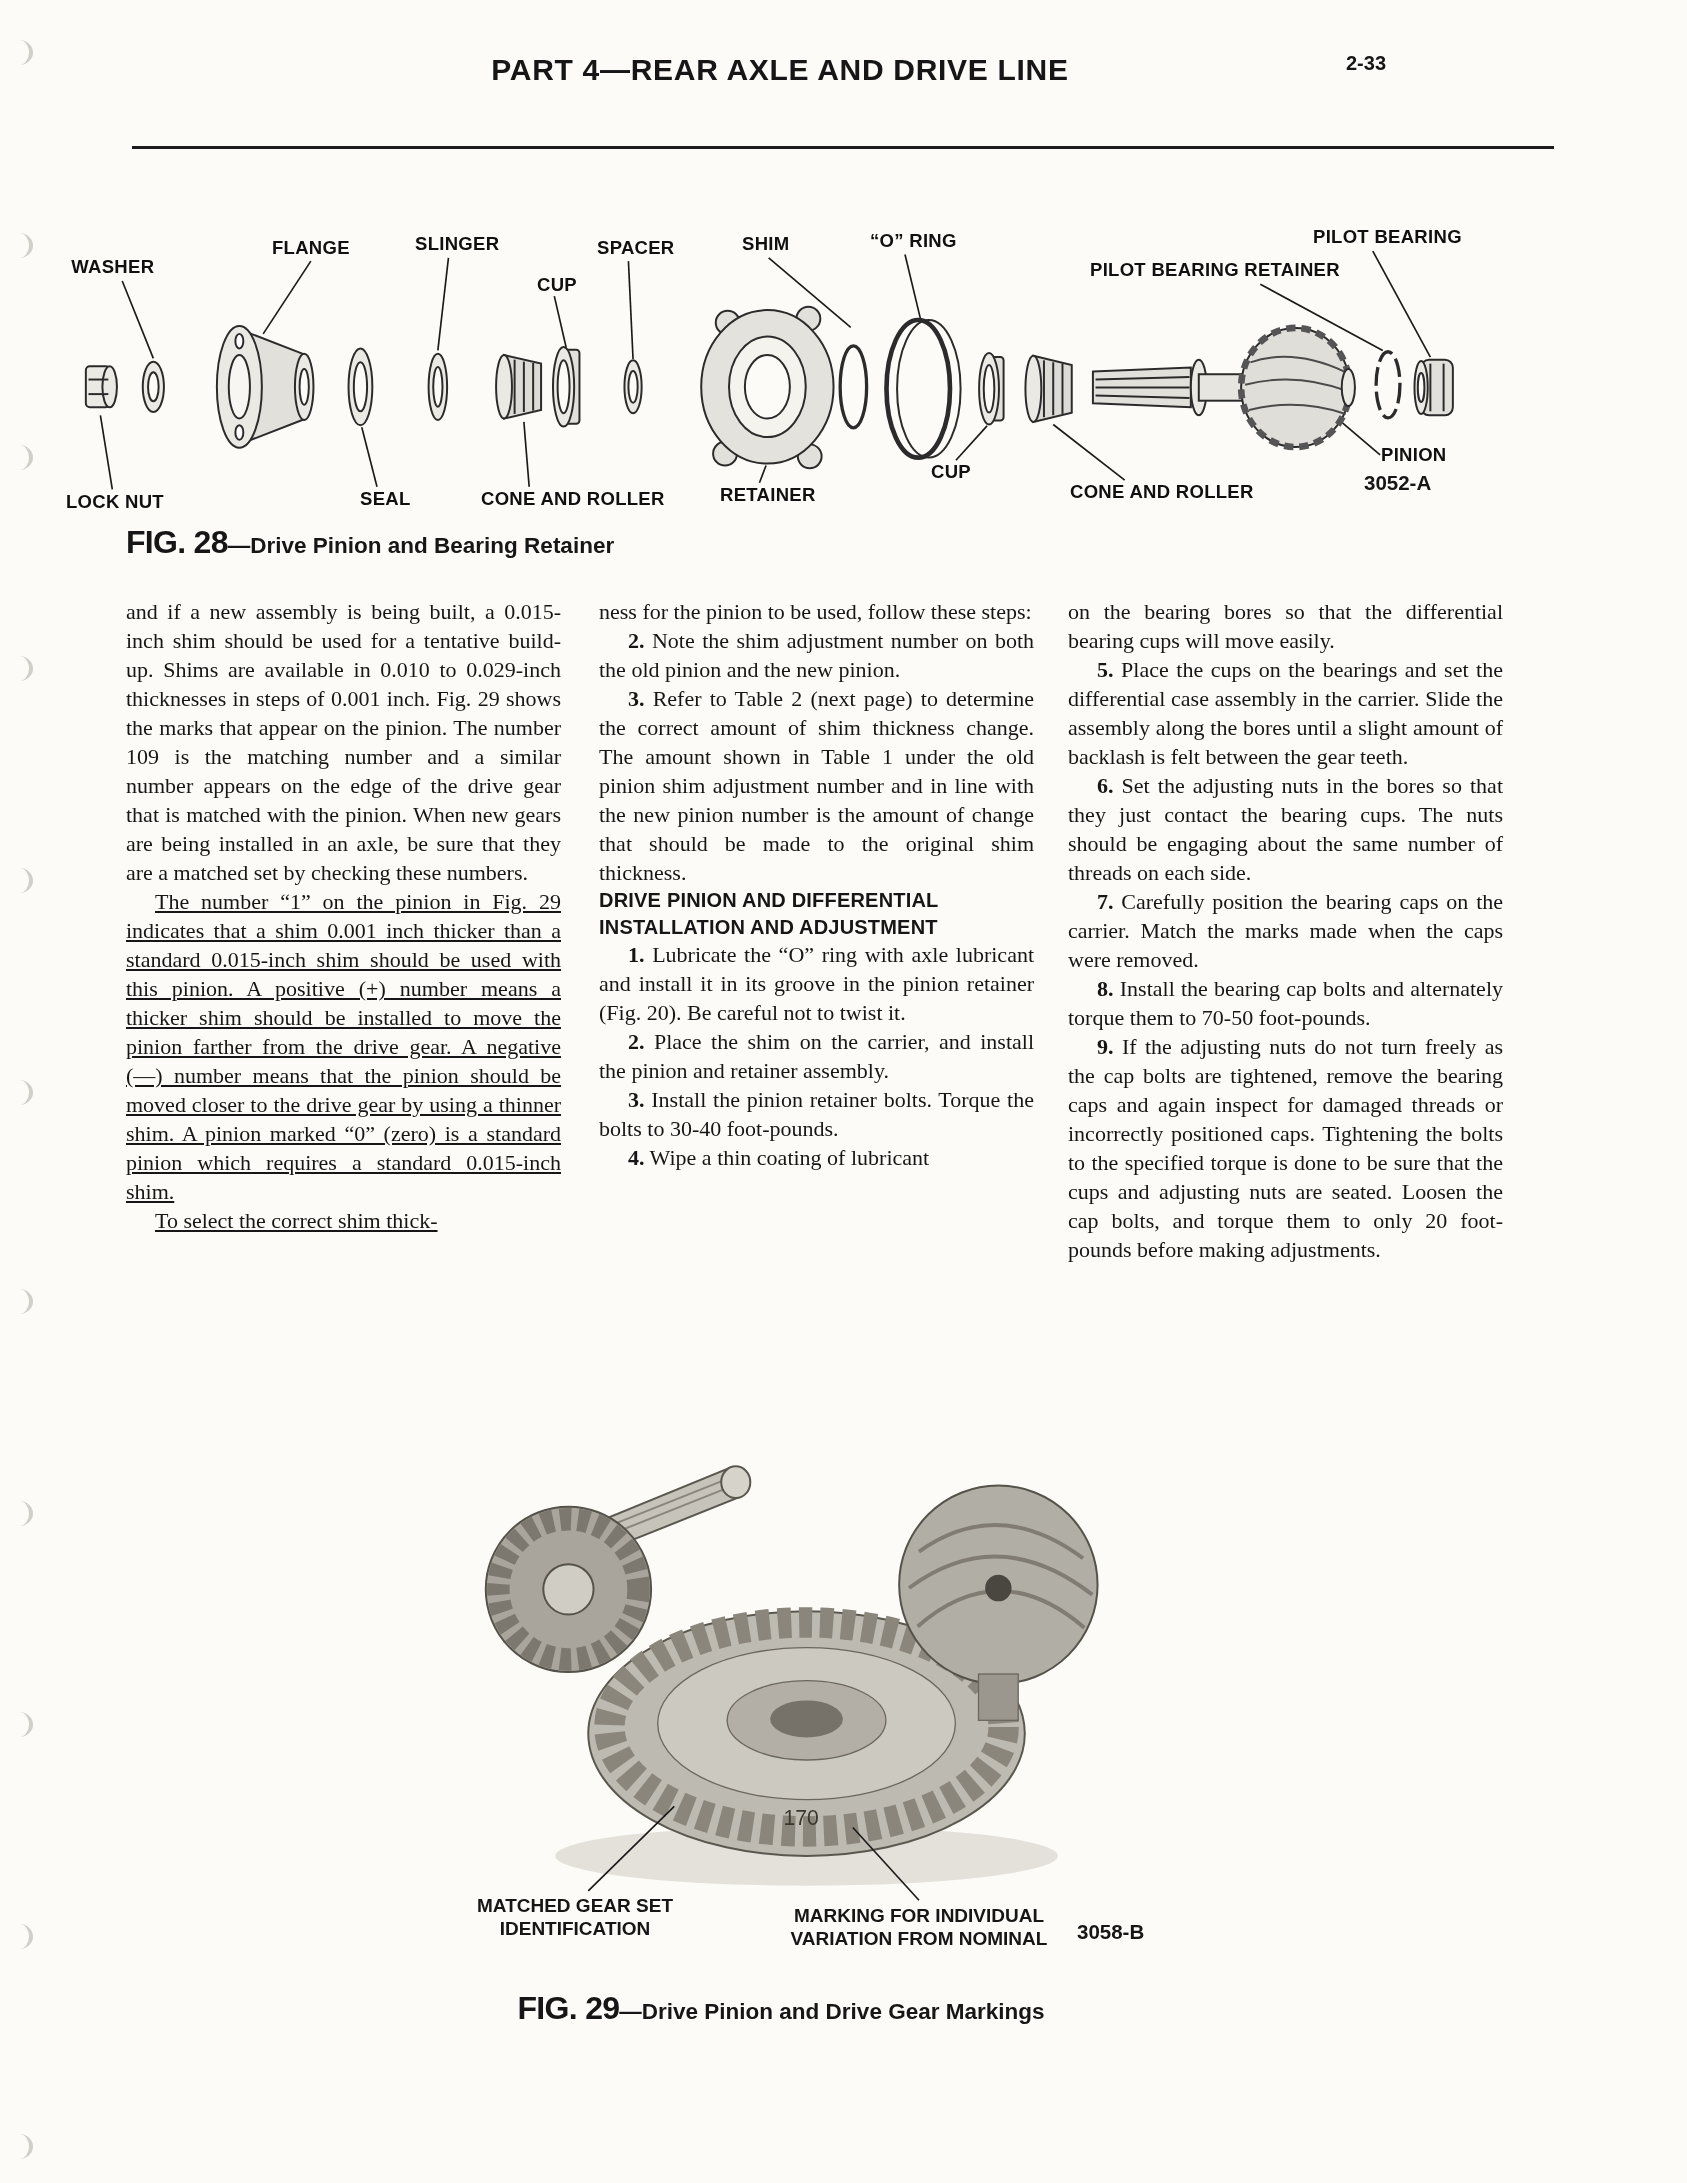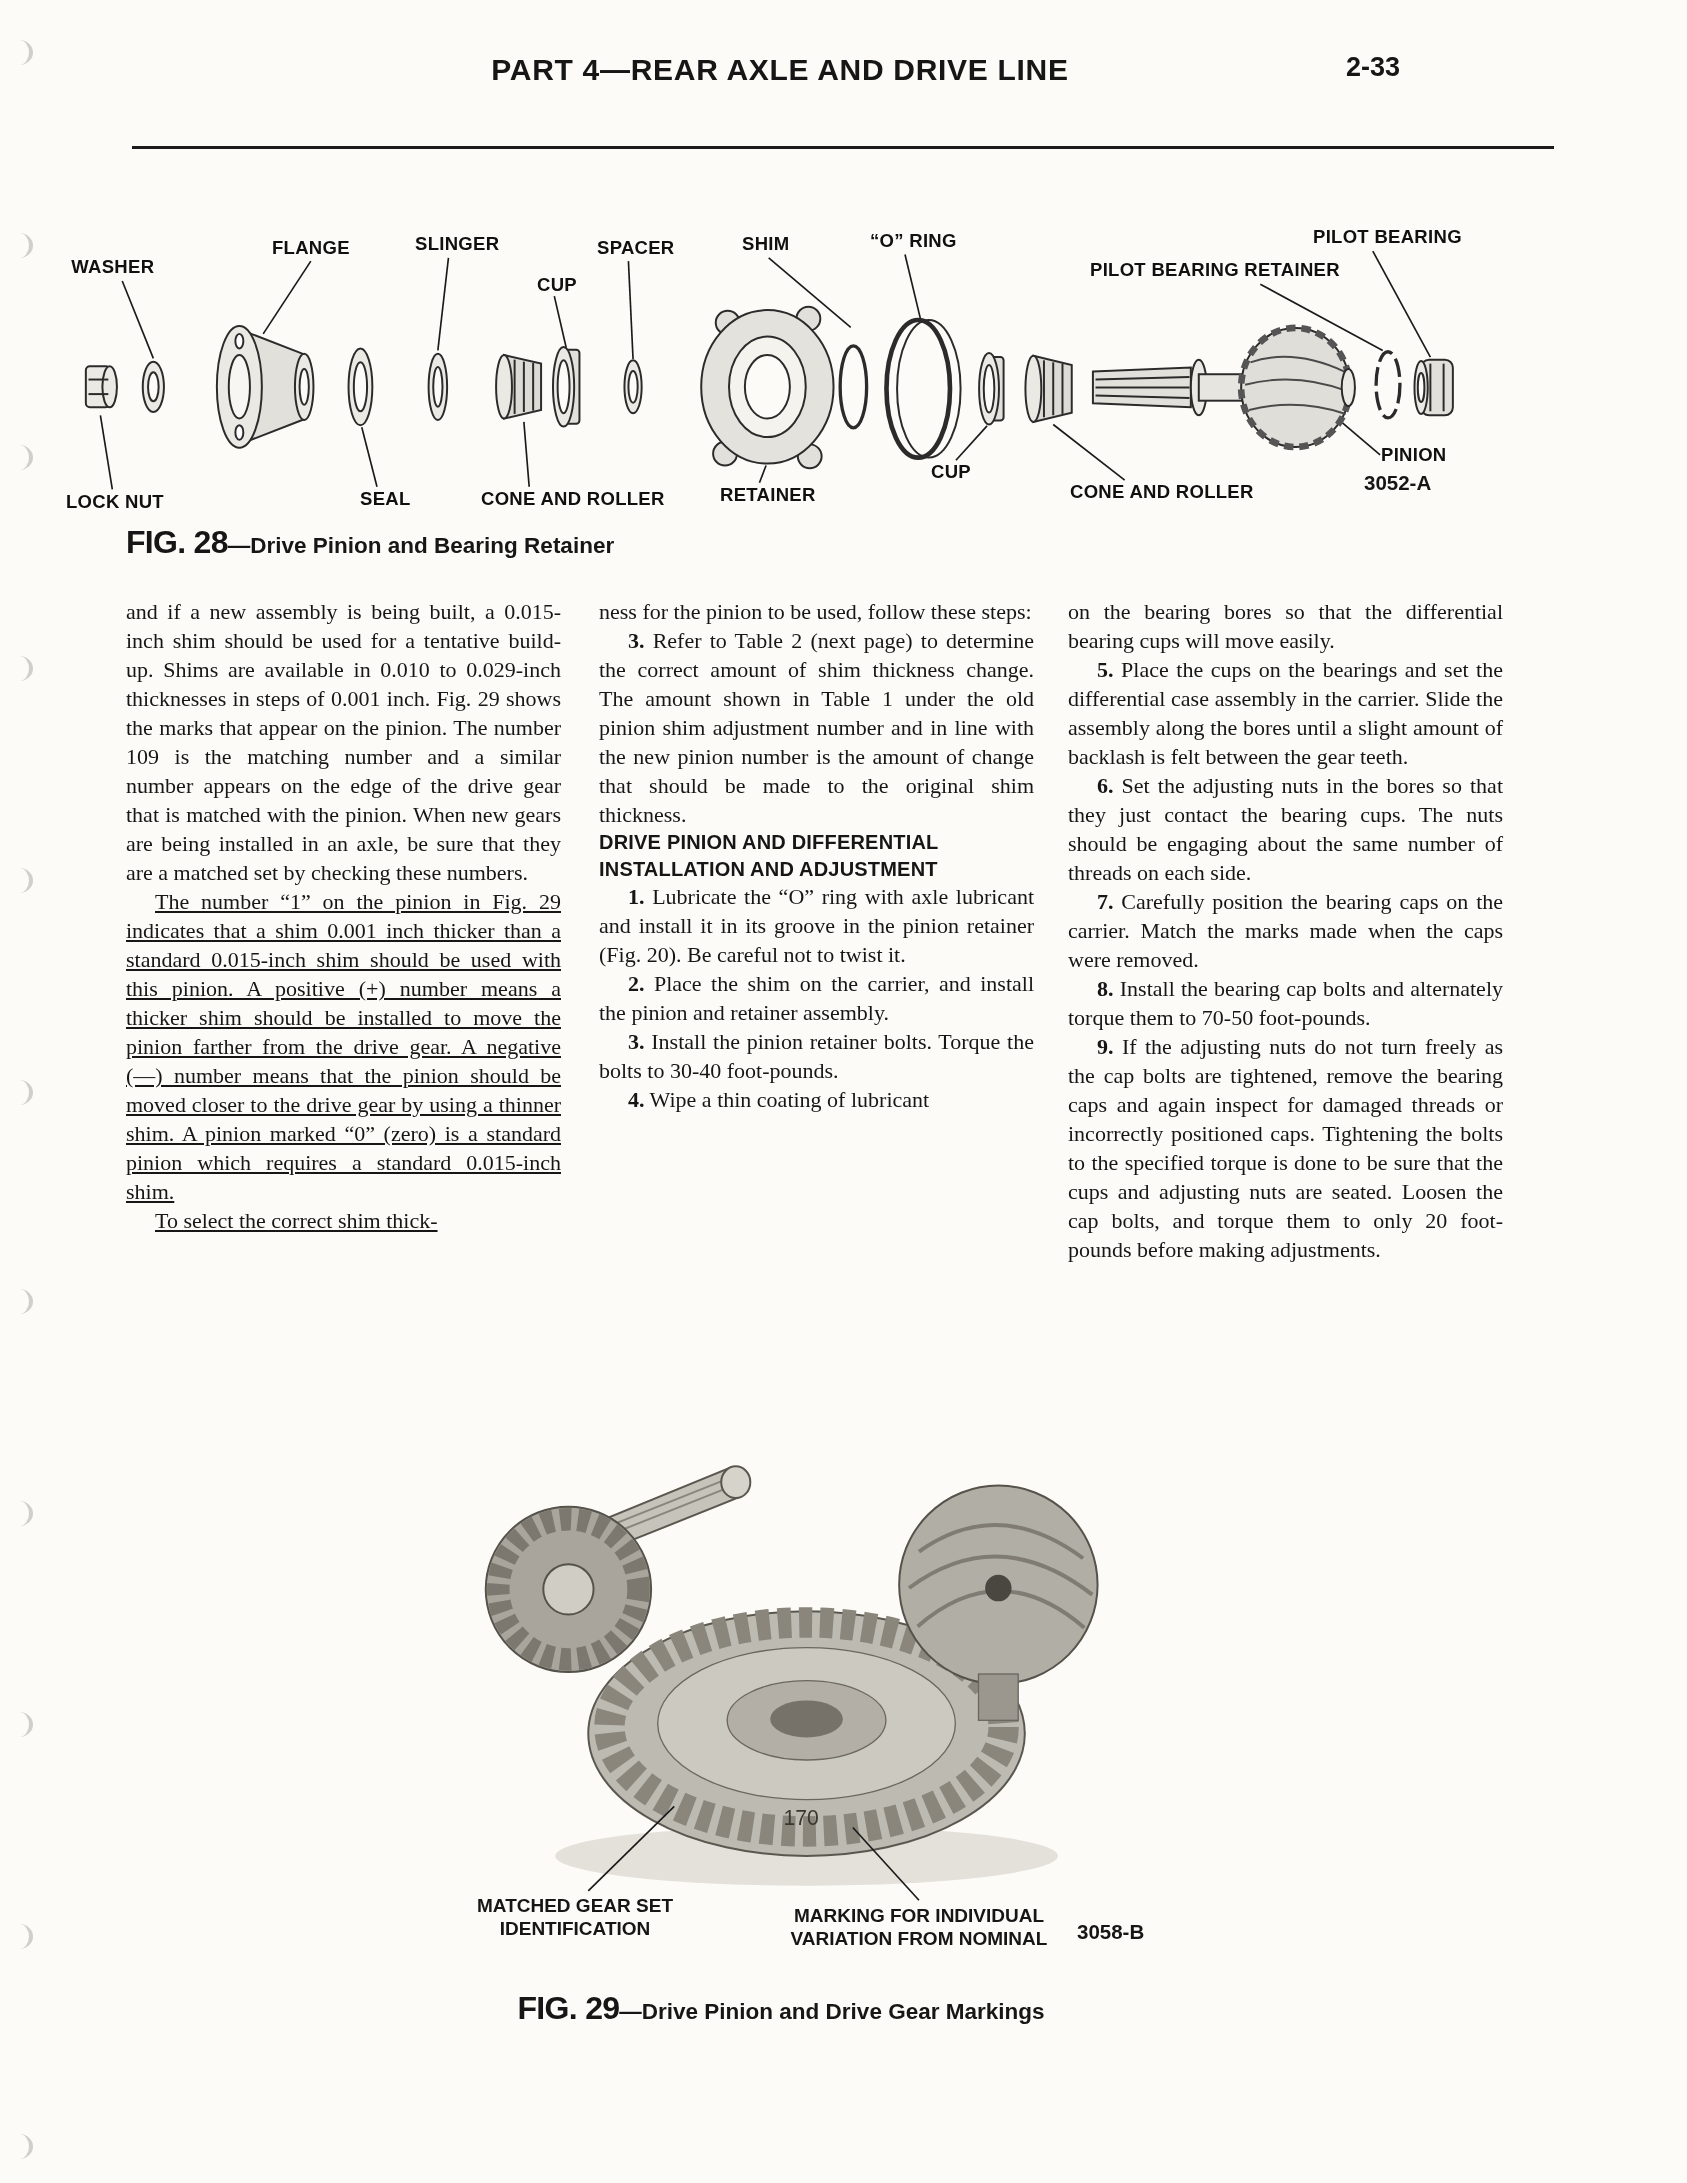--- a/index.html
+++ b/index.html
@@ -5,21 +5,21 @@
   html,body{margin:0;padding:0;background:#9a9a9a;}
   .page{position:relative;width:1687px;height:2183px;background:#fcfbf7;color:#161616;overflow:hidden;
         font-family:"Liberation Serif",serif;}
   
   .artifact{position:absolute;left:10.6px;width:18.5px;height:25px;border-right:4.6px solid #c3c1ba;
             border-radius:0 60% 60% 0 / 0 50% 50% 0;opacity:.75;}
   
   .hdr-title{position:absolute;left:370px;top:53px;width:820px;text-align:center;
              font-family:"Liberation Sans",sans-serif;font-weight:bold;font-size:30px;letter-spacing:0.7px;}
   .hdr-page{position:absolute;left:1346px;top:52px;font-family:"Liberation Sans",sans-serif;
-            font-weight:bold;font-size:27px;}
+            font-weight:bold;font-size:20px;}
   .hdr-rule{position:absolute;left:132px;top:146px;width:1422px;height:2.6px;background:#1c1c1c;}
   
   .fig28{position:absolute;left:66px;top:218px;width:1502px;height:331px;}
   .fig28 svg,.fig29 svg{position:absolute;left:0;top:0;}
   .plabel{position:absolute;font-family:"Liberation Sans",sans-serif;font-weight:bold;font-size:18.5px;
           line-height:22px;letter-spacing:0.3px;color:#101010;white-space:pre-line;}
   .figcode{position:absolute;font-family:"Liberation Sans",sans-serif;font-weight:bold;font-size:20.5px;}
   .caption{position:absolute;font-family:"Liberation Sans",sans-serif;font-weight:bold;}
   .cap-fig{font-size:32px;letter-spacing:-0.7px;}
   .cap-rest{font-size:22.5px;}
@@ -221,20 +221,21 @@
   </div>
 
   <div class="col col1">
     <p>and if a new assembly is being built, a 0.015-inch shim should be used for a tentative build-up. Shims are available in 0.010 to 0.029-inch thicknesses in steps of 0.001 inch. Fig. 29 shows the marks that appear on the pinion. The number 109 is the matching number and a similar number appears on the edge of the drive gear that is matched with the pinion. When new gears are being installed in an axle, be sure that they are a matched set by checking these numbers.</p>
     <p class="ind">The number “1” on the pinion in Fig. 29 indicates that a shim 0.001 inch thicker than a standard 0.015-inch shim should be used with this pinion. A positive (+) number means a thicker shim should be installed to move the pinion farther from the drive gear. A negative (—) number means that the pinion should be moved closer to the drive gear by using a thinner shim. A pinion marked “0” (zero) is a standard pinion which requires a standard 0.015-inch shim.</p>
     <p class="ind">To select the correct shim thick-</p>
   </div>
 
   <div class="col col2">
     <p>ness for the pinion to be used, follow these steps:</p>
+    <p class="step"><span class="step-num">2.</span> <span>Note the shim adjustment number on both the old pinion and the new pinion.</span></p>
     <p class="step"><span class="step-num">3.</span> <span>Refer to Table 2 (next page) to determine the correct amount of shim thickness change. The amount shown in Table 1 under the old pinion shim adjustment number and in line with the new pinion number is the amount of change that should be made to the original shim thickness.</span></p>
     <p class="subhead">DRIVE PINION AND DIFFERENTIAL
 INSTALLATION AND ADJUSTMENT</p>
     <p class="step"><span class="step-num">1.</span> <span>Lubricate the “O” ring with axle lubricant and install it in its groove in the pinion retainer (Fig. 20). Be careful not to twist it.</span></p>
     <p class="step"><span class="step-num">2.</span> <span>Place the shim on the carrier, and install the pinion and retainer assembly.</span></p>
     <p class="step"><span class="step-num">3.</span> <span>Install the pinion retainer bolts. Torque the bolts to 30-40 foot-pounds.</span></p>
     <p class="step"><span class="step-num">4.</span> <span>Wipe a thin coating of lubricant</span></p>
   </div>
 
   <div class="col col3">

